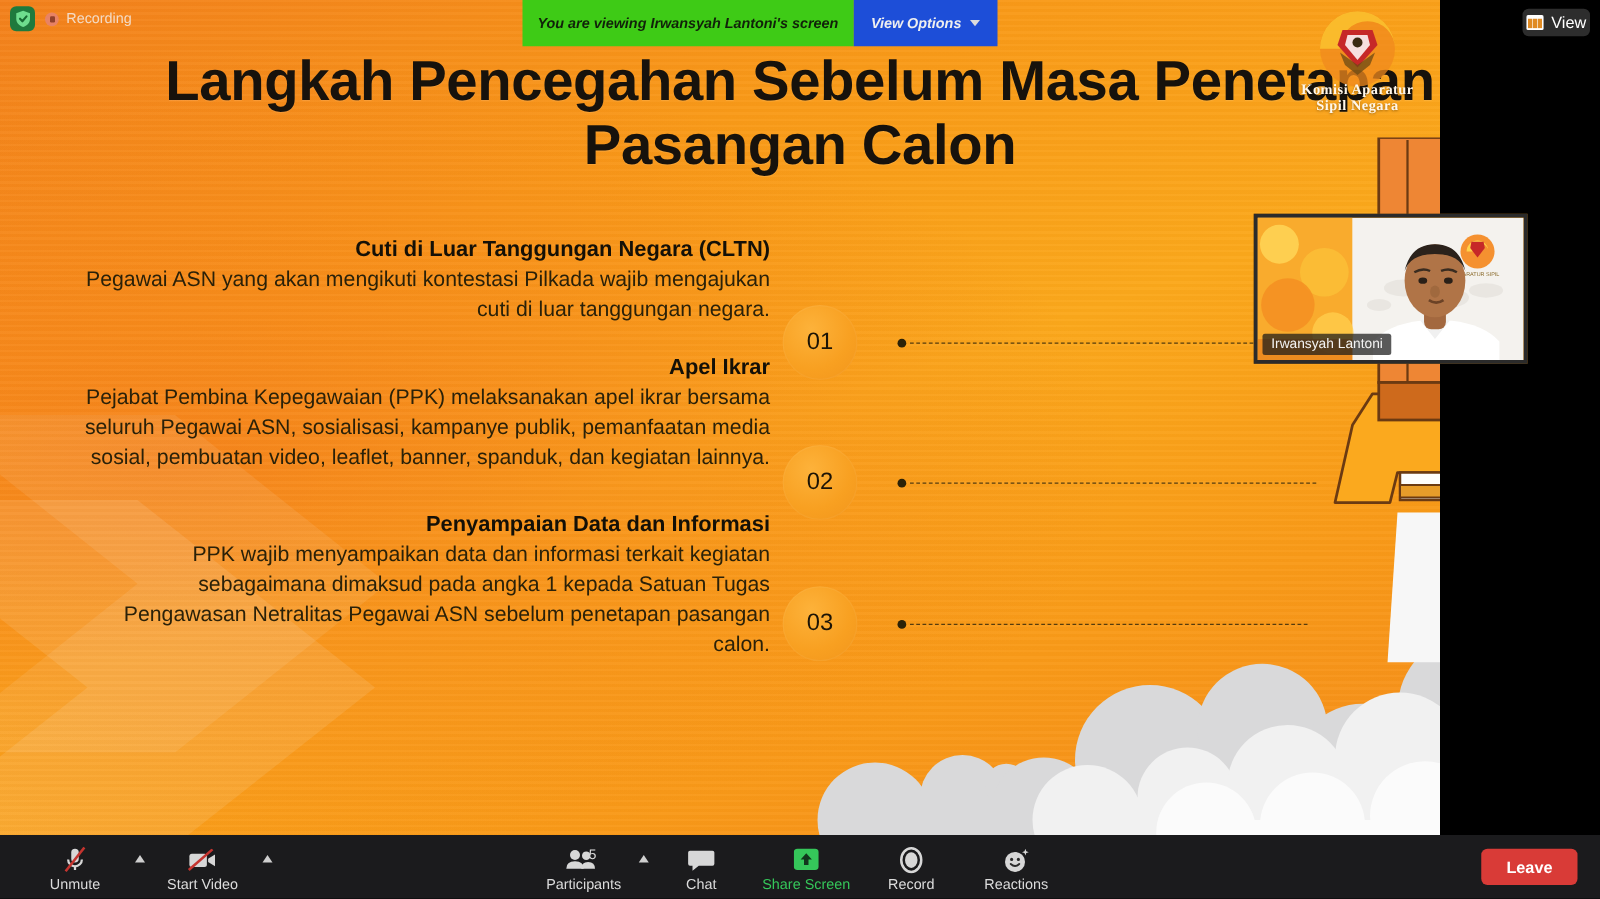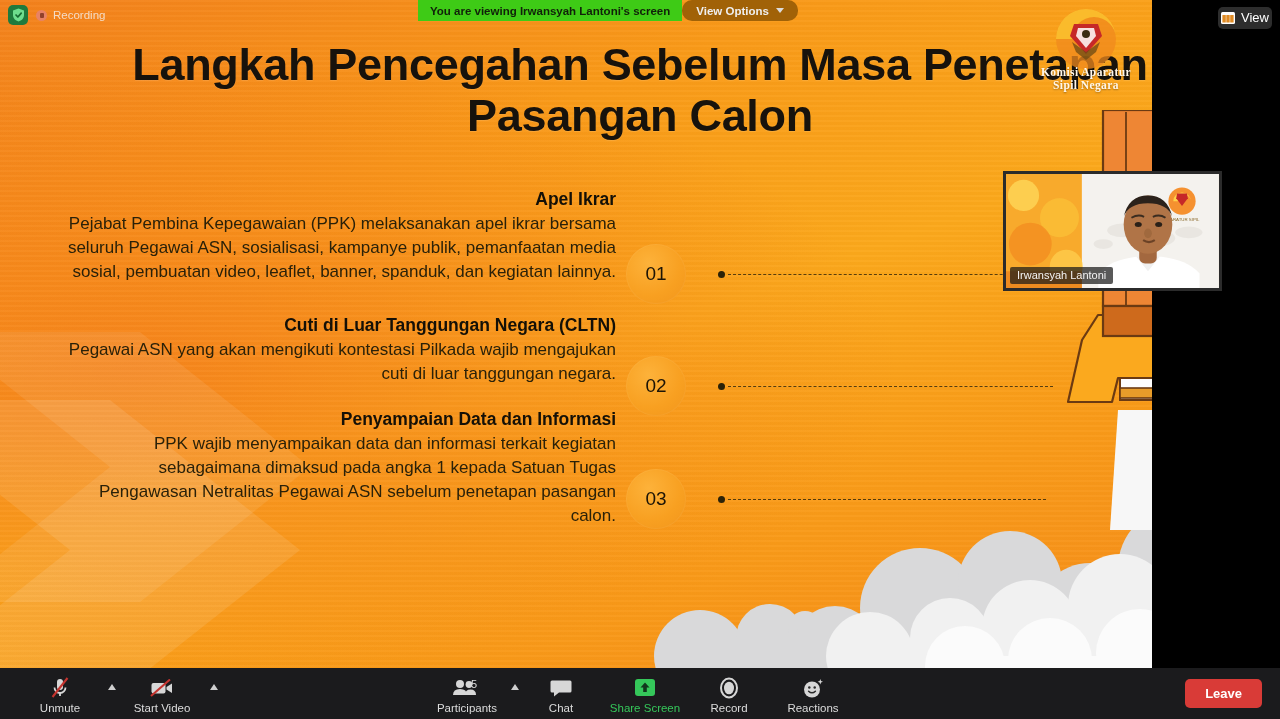--- a/index.html
+++ b/index.html
@@ -113,30 +113,31 @@
   }
   .rec-group { display:flex; align-items:flex-end; gap:6px; opacity:.92; }
   .rec-ico {
     width:11px; height:11px; border-radius:50%; background:#e8836b;
     display:flex; align-items:center; justify-content:center;
   }
   .rec-ico::after { content:""; width:4px; height:5px; background:#8a3c2c; border-radius:1px; }
   .rec-label { color:#f4e3d4; font-size:11.5px; }
 
   .viewing-bar {
-    position:absolute; left:418px; top:0; height:21px; display:flex; z-index:40;
+    position:absolute; left:418px; top:0; height:37px; display:flex; z-index:40;
     font-size:11.5px;
+    font-style:italic;
   }
   .viewing-green {
     background:#3ecb16; color:#11210a; font-weight:bold;
     display:flex; align-items:center; padding:0 12px;
   }
   .viewing-opts {
-    background:#a16207; color:#efefef; font-weight:bold;
-    display:flex; align-items:center; gap:7px; padding:0 14px;border-radius:10px;
+    background:#1d4ed8; color:#efefef; font-weight:bold;
+    display:flex; align-items:center; gap:7px; padding:0 14px;
   }
   .caret-d {
     width:0;height:0;border-left:4px solid transparent;border-right:4px solid transparent;
     border-top:5px solid #dcdcdc;
   }
 
   .view-btn {
     position:absolute; right:8px; top:7px; z-index:45;
     background:rgba(250,250,250,0.18);
     border-radius:5px; padding:3px 3px 4px;
@@ -244,27 +245,27 @@
         <circle cx="60" cy="28" r="4" fill="#3b2a12"></circle>
         <path d="M46,36 l14,10 14,-10 -4,10 -10,8 -10,-8 z" fill="#6b4a14" opacity="0.75"></path>
       </svg>
       <div class="kasn-text">
         <div>Komisi Aparatur</div>
         <div>Sipil Negara</div>
       </div>
     </div>
 
     <div class="blocks">
+      <div class="block b2">
+        <div class="block-title">Cuti di Luar Tanggungan Negara (CLTN)</div>
+        <div class="block-body">Pegawai ASN yang akan mengikuti kontestasi Pilkada wajib mengajukan cuti di luar tanggungan negara.</div>
+      </div>
       <div class="block b1">
         <div class="block-title">Apel Ikrar</div>
         <div class="block-body">Pejabat Pembina Kepegawaian (PPK) melaksanakan apel ikrar bersama seluruh Pegawai ASN, sosialisasi, kampanye publik, pemanfaatan media sosial, pembuatan video, leaflet, banner, spanduk, dan kegiatan lainnya.</div>
-      </div>
-      <div class="block b2">
-        <div class="block-title">Cuti di Luar Tanggungan Negara (CLTN)</div>
-        <div class="block-body">Pegawai ASN yang akan mengikuti kontestasi Pilkada wajib mengajukan cuti di luar tanggungan negara.</div>
       </div>
       <div class="block">
         <div class="block-title">Penyampaian Data dan Informasi</div>
         <div class="block-body">PPK wajib menyampaikan data dan informasi terkait kegiatan sebagaimana dimaksud pada angka 1 kepada Satuan Tugas Pengawasan Netralitas Pegawai ASN sebelum penetapan pasangan calon.</div>
       </div>
     </div>
 
     <div class="marker">
       <div class="marker-circle" style="left:626px; top:244px;">01</div>
       <div class="marker-dot" style="left:718px; top:271px;"></div>

